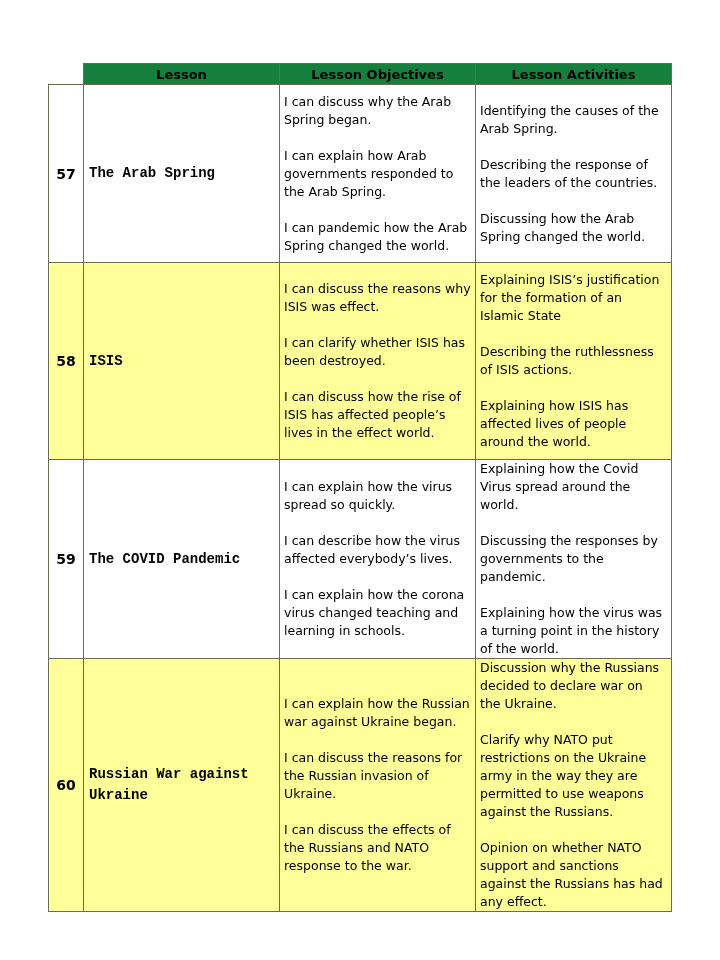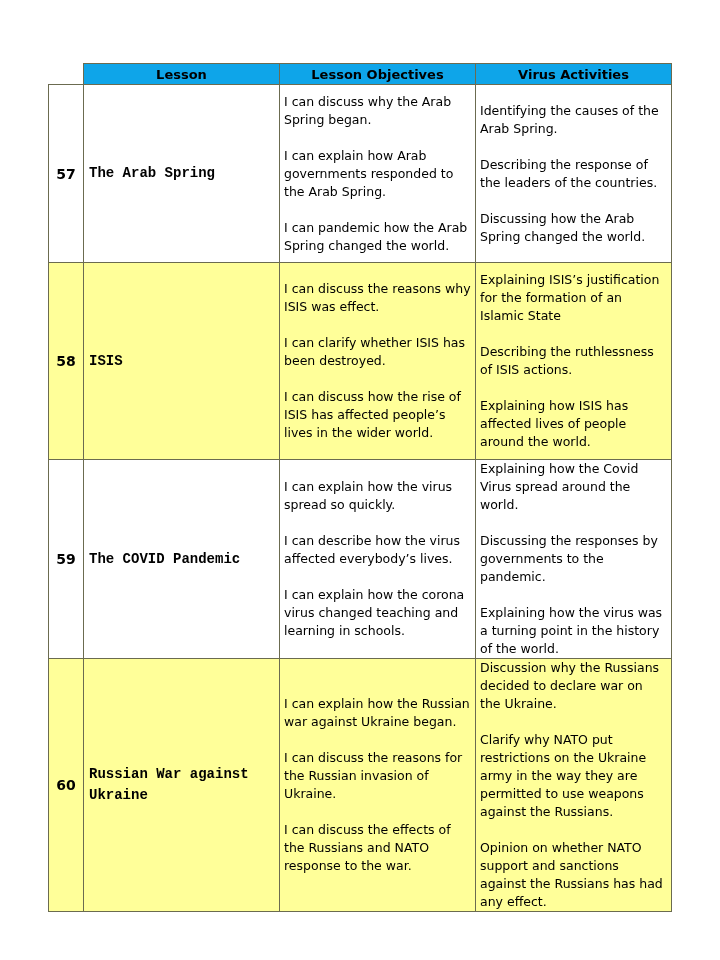--- a/index.html
+++ b/index.html
@@ -1,22 +1,22 @@
 <!DOCTYPE html>
 <html><head>
 <meta charset="utf-8">
 <style>
   html, body { margin:0; padding:0; background:#ffffff; }
   body { width:720px; height:960px; position:relative; overflow:hidden;
          font-family:"DejaVu Sans", sans-serif; color:#000; }
   table { position:absolute; left:48px; top:63px; border-collapse:collapse; table-layout:fixed; }
   td, th { border:1.5px solid #6b6b50; vertical-align:middle; padding:0; }
-  th { background:#0ea5e9; height:20px; font-size:13px; font-weight:bold; text-align:center; border-top:1px solid #6b6b50; }
+  th { background:#15803d; height:20px; font-size:13px; font-weight:bold; text-align:center; border-top:1px solid #6b6b50; }
   th.blank { background:#fff; border-top:none; border-left:none; }
-  .num { font-weight:bold; font-size:14px; text-align:center; }
+  .num { font-weight:bold; font-size:14px; text-align:center;border-radius:6px; }
   .lesson { font-weight:bold; font-size:14px; padding-left:5px; line-height:21px;font-family:Liberation Mono, monospace; }
   .cell { font-size:12.5px; line-height:18px; padding:0 4px; }
   .cell p { margin:0 0 18px 0; }
   .cell p:last-child { margin-bottom:0; }
   tr.yellow td { background:#ffff99; }
   tr.white td { background:#ffffff; }
   tr.white td.num { background:#fff; }
 </style>
 </head>
 <body>
@@ -26,21 +26,21 @@
     <col style="width:35px">
       <col style="width:196px">
       <col style="width:196px">
       <col style="width:196px">
   </colgroup>
   <tbody>
       <tr>
     <th class="blank"></th>
     <th>Lesson</th>
     <th>Lesson Objectives</th>
-    <th>Virus Activities</th>
+    <th>Lesson Activities</th>
   </tr>
 
   <tr class="white" style="height:178px">
     <td class="num">57</td>
     <td class="lesson">The Arab Spring</td>
     <td class="cell">
       <p>I can discuss why the Arab Spring began.</p>
       <p>I can explain how Arab governments responded to the Arab Spring.</p>
       <p>I can pandemic how the Arab Spring changed the world.</p>
     </td>
@@ -50,21 +50,21 @@
       <p>Discussing how the Arab Spring changed the world.</p>
     </td>
   </tr>
 
   <tr class="yellow" style="height:197px">
     <td class="num">58</td>
     <td class="lesson">ISIS</td>
     <td class="cell">
       <p>I can discuss the reasons why ISIS was effect.</p>
       <p>I can clarify whether ISIS has been destroyed.</p>
-      <p>I can discuss how the rise of ISIS has affected people’s lives in the wider world.</p>
+      <p>I can discuss how the rise of ISIS has affected people’s lives in the effect world.</p>
     </td>
     <td class="cell">
       <p>Explaining ISIS’s justification for the formation of an Islamic State</p>
       <p>Describing the ruthlessness of ISIS actions.</p>
       <p>Explaining how ISIS has affected lives of people around the world.</p>
     </td>
   </tr>
 
   <tr class="white" style="height:197px">
     <td class="num">59</td>

